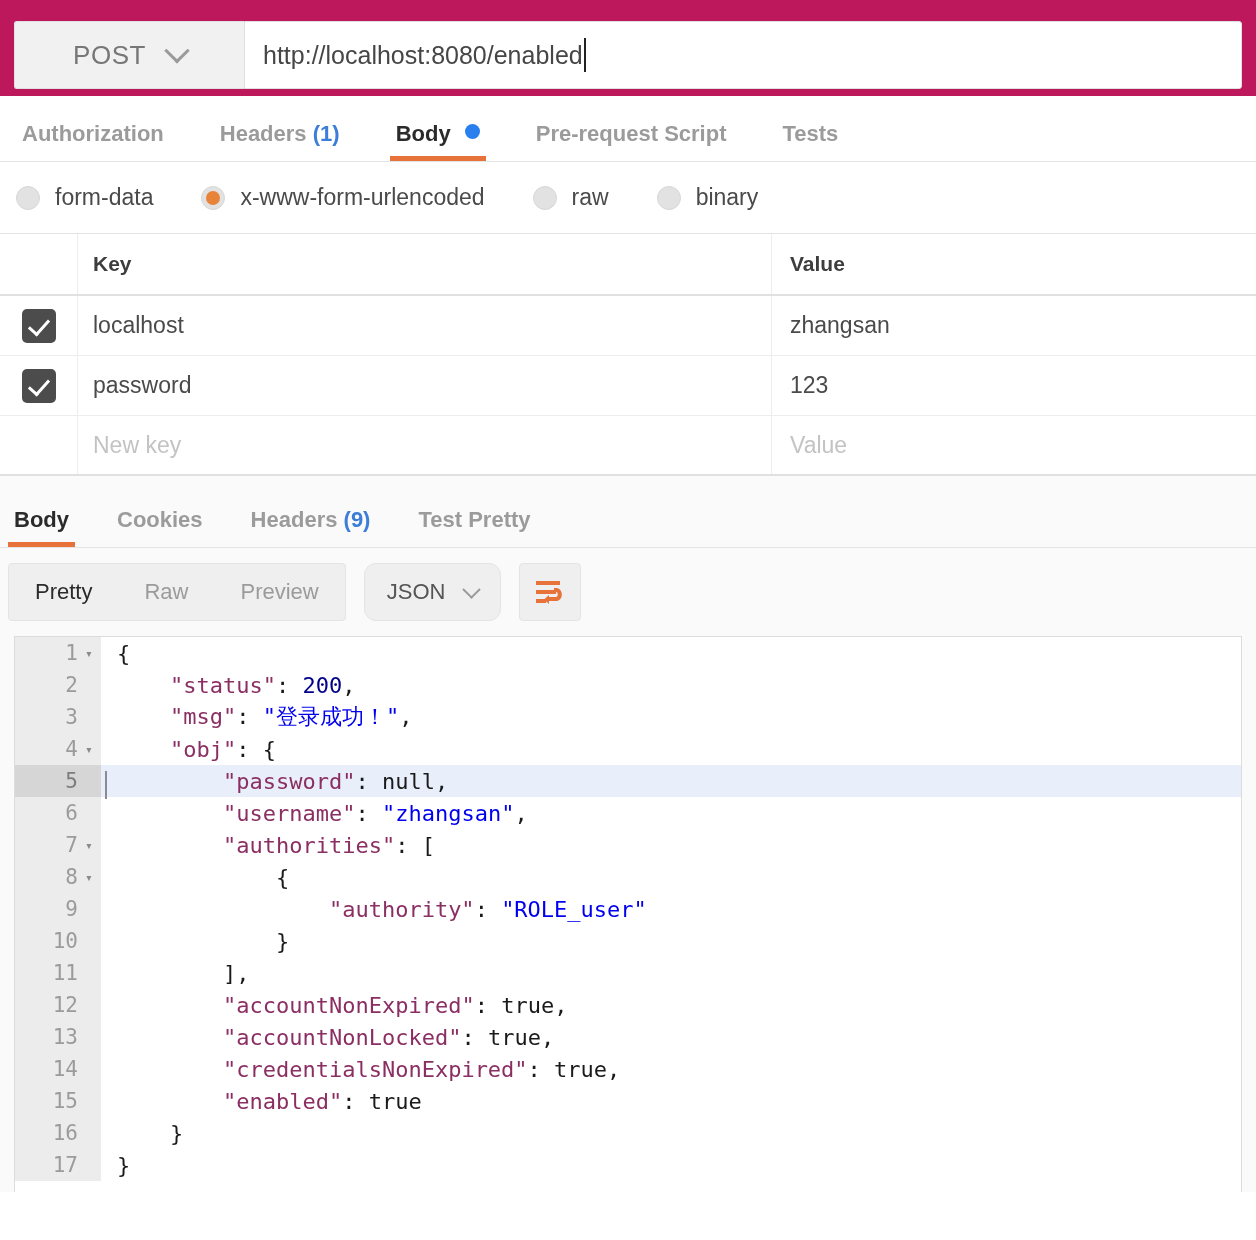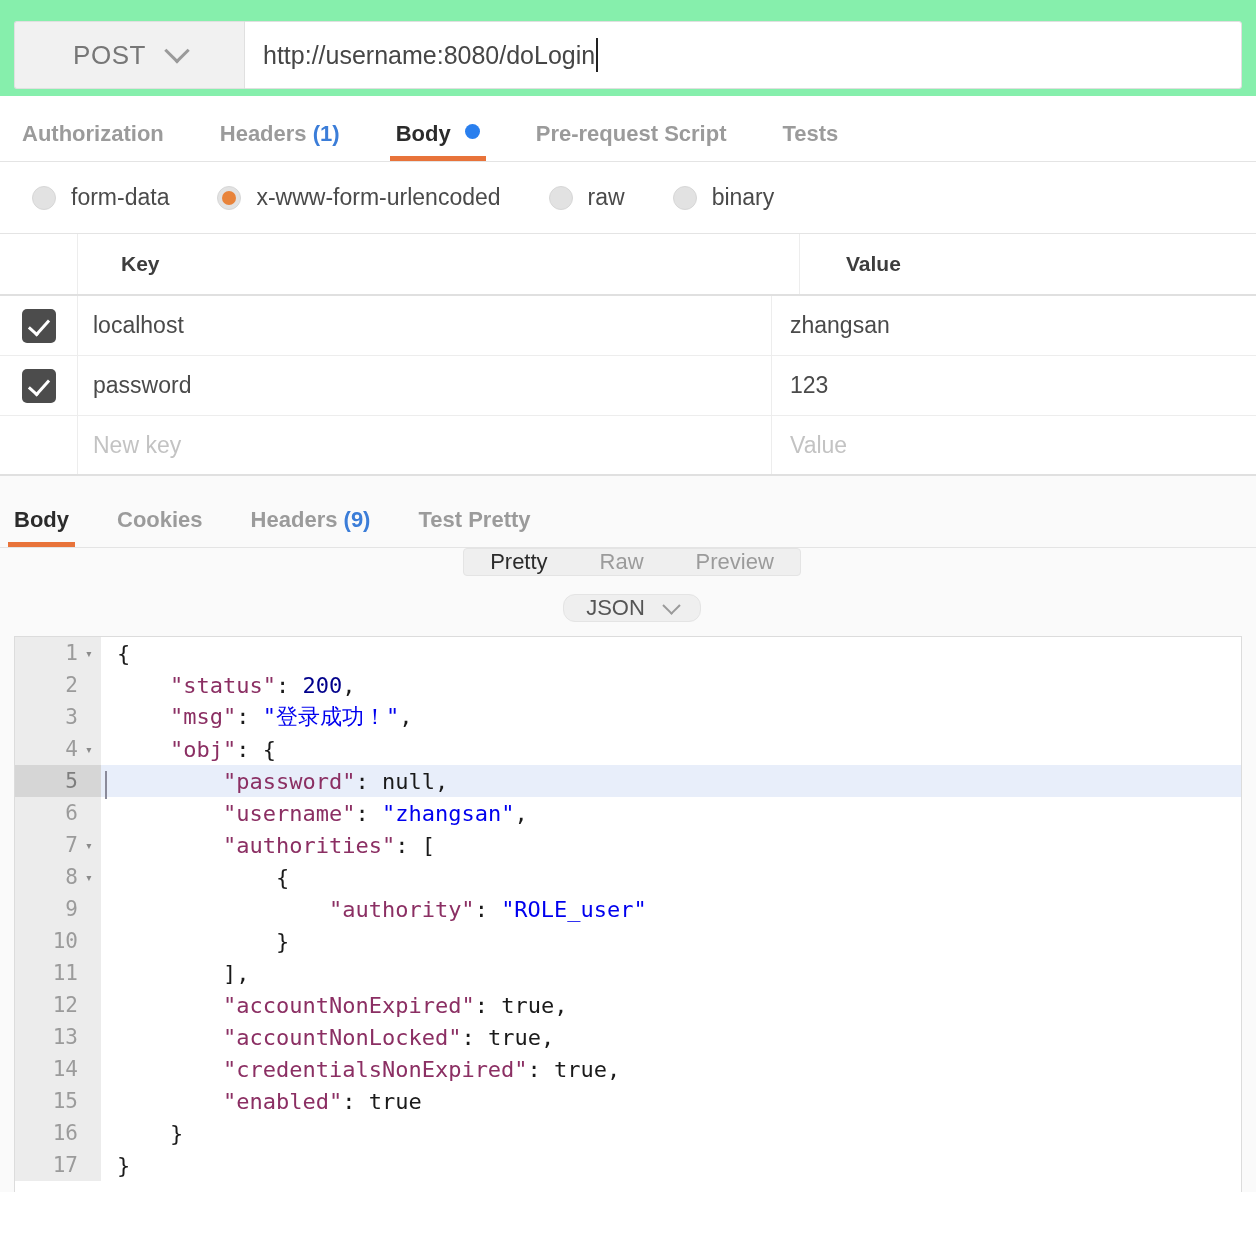--- a/index.html
+++ b/index.html
@@ -10,21 +10,21 @@
     color: #333;
     overflow: hidden;
   }
 
   
   .urlbar {
     height: 96px;
     display: flex;
     align-items: center;
     padding: 14px 14px 0 14px;
-    background: #86efac;
+    background: #be185d;
   }
   .method-btn {
     width: 230px;
     height: 68px;
     background: #f1f1f1;
     border: 1px solid #e0e0e0;
     border-right: none;
     border-radius: 3px 0 0 3px;
     display: flex;
     align-items: center;
@@ -100,21 +100,21 @@
     background: #2a7fee;
     margin-left: 8px;
     vertical-align: 2px;
   }
 
   
   .radio-row {
     height: 72px;
     display: flex;
     align-items: center;
-    padding-left: 32px;
+    padding-left: 16px;
     border-bottom: 1px solid #e4e4e4;
     background: #fff;
   }
   .radio-item {
     display: flex;
     align-items: center;
     margin-right: 48px;
     cursor: pointer;
   }
   .radio {
@@ -136,21 +136,21 @@
   }
   .radio-label { font-size: 23px; color: #4a4a4a; }
 
   
   .kv-table { background: #fff; }
   .kv-row {
     display: flex;
     border-bottom: 1px solid #ededed;
     min-height: 60px;
   }
-  .kv-row.header { border-bottom: 2px solid #e0e0e0; min-height: 62px; gap: 28px; }
+  .kv-row.header { border-bottom: 2px solid #e0e0e0; min-height: 62px; }
   .kv-row.last { border-bottom: 2px solid #e0e0e0; }
   .kv-check {
     width: 78px;
     border-right: 1px solid #ededed;
     display: flex;
     align-items: center;
     justify-content: center;
     flex: none;
   }
   .chkbox {
@@ -205,21 +205,20 @@
     border-bottom: 1px solid #e4e4e4;
   }
   .resp-tabs .tab { margin-right: 48px; }
 
   .resp-toolbar {
     height: 88px;
     display: flex;
     align-items: center;
     padding-left: 8px;
     gap: 18px;
-    flex-direction: column;
   }
   .seg-group {
     display: flex;
     background: #efefef;
     border: 1px solid #e4e4e4;
     border-radius: 4px;
     height: 58px;
     align-items: stretch;
   }
   .seg {
@@ -323,21 +322,21 @@
 </style>
 </head>
 <body>
 
 <div class="urlbar">
   <div class="method-btn">
     <span class="method-label">POST</span>
     <span class="chev"></span>
   </div>
   <div class="url-input">
-    <span>http://username:8080/doLogin</span>
+    <span>http://localhost:8080/enabled</span>
       <span class="caret"></span>
   </div>
 </div>
 
 <div class="req-tabs">
   <div class="tab">
     <span>Authorization</span>
   </div>
   <div class="tab">
     <span>Headers</span>

